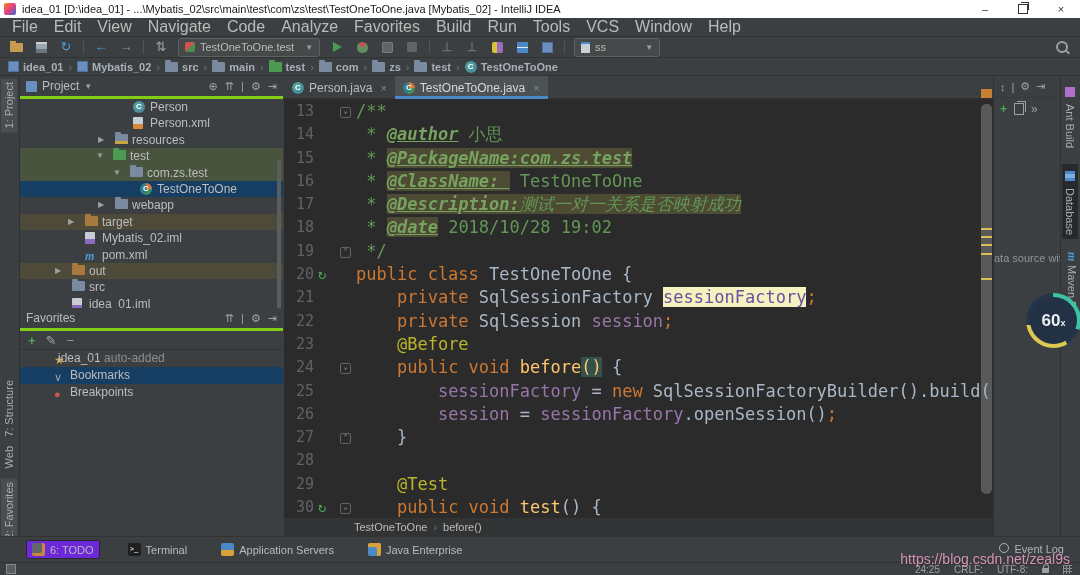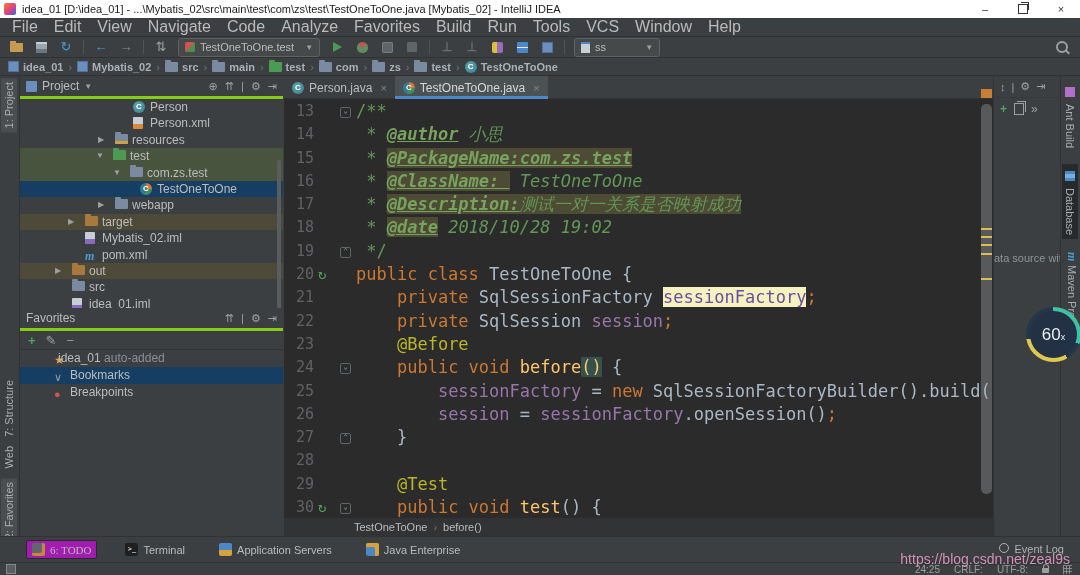--- a/index.html
+++ b/index.html
@@ -117,21 +117,21 @@
   .tab.active{background:#4c5254;color:#d6d6d6;box-shadow:inset 0 -3px 0 #4a88c7;}
   .tclose{color:#7f8b91;font-size:11px;margin-left:3px;}
   .codearea{position:absolute;left:0;top:24px;width:100%;height:418px;overflow:hidden;}
   .cl{position:relative;height:23.3px;line-height:23.3px;font-family:"DejaVu Sans Mono","Liberation Mono",monospace;
     font-size:17px;white-space:pre;}
   .ln{position:absolute;left:0;top:0;width:30px;text-align:right;color:#606366;font-size:15px;}
   .ct{position:absolute;left:72px;top:0;}
   .gm{position:absolute;width:9px;height:9px;border:1px solid #5f6468;background:#2b2b2b;
     color:#9da0a3;font-size:7px;line-height:7px;text-align:center;border-radius:2px;top:7px;}
   .g-run{position:absolute;left:34px;top:0;color:#4fa65a;font-size:14px;line-height:23px;}
-  .sg.cmt{color:#629755;} .sg.cmti{color:#629755;font-style:italic;}
+  .sg.cmt{color:#629755;} .sg.cmti{color:#629755;}
   .sg.tag{color:#77a35f;font-weight:bold;font-style:italic;text-decoration:underline;}
   .sg.taghl{color:#77a35f;font-weight:bold;font-style:italic;text-decoration:underline;background:#4d4b33;}
   .sg.cmtihl{color:#629755;font-style:italic;background:#4d4b33;}
   .sg.kw{color:#cc7832;margin-top:20px;} .sg.pln{color:#a9b7c6;} .sg.fld{color:#9876aa;}
   .sg.fldc{color:#6a4fa0;background:#f6f2bf;} .sg.ann{color:#bbb529;} .sg.mth{color:#ffc66b;}
   .sg.phl{color:#ffc66b;background:#34514b;}
   .escroll{position:absolute;right:1px;top:24px;width:11px;height:418px;}
   .ethumb{position:absolute;left:0;top:4px;width:11px;height:390px;background:rgba(170,175,178,0.35);border-radius:5px;}
   .stripe-warn{position:absolute;right:1px;top:13px;width:11px;height:9px;background:#c77f34;}
   .etick{position:absolute;right:1px;width:11px;height:2px;background:#d9bf56;}
@@ -147,33 +147,33 @@
   .dbrow2{height:22px;display:flex;align-items:center;gap:7px;padding-left:6px;color:#9da0a3;font-size:12px;}
   .copyic{width:8px;height:10px;border:1px solid #9da0a3;position:relative;}
   .copyic::before{content:"";position:absolute;top:-3px;left:2px;width:8px;height:10px;
     border-top:1px solid #9da0a3;border-right:1px solid #9da0a3;}
   .dbfrag{position:absolute;left:0;top:176px;font-size:11px;color:#8f9496;white-space:nowrap;}
 
   
   .rightstrip{position:absolute;left:1060px;top:76px;width:20px;height:460px;background:#3c3f41;
     border-left:1px solid #323232;box-sizing:border-box;}
   .sico{width:10px;height:10px;display:inline-block;margin:3px auto;}
-  .badge{position:absolute;left:1026px;top:307px;width:55px;height:55px;border-radius:50%;z-index:40;
-    background:conic-gradient(from 0deg,#3fc1a4 0 110deg,#24364a 110deg 150deg,#ddc94f 150deg 260deg,#24364a 260deg 360deg);}
+  .badge{position:absolute;left:1026px;top:293px;width:55px;height:55px;border-radius:50%;z-index:40;
+    background:conic-gradient(from 0deg,#3fc1a4 0 110deg,#24364a 110deg 150deg,#ddc94f 150deg 260deg,#24364a 260deg 360deg);font-weight:bold;}
   .badge-in{position:absolute;inset:4px;border-radius:50%;background:#233145;
     display:flex;align-items:baseline;justify-content:center;color:#e8edf2;}
   .badge-in .v{font-size:17px;line-height:47px;}
   .badge-in .s{font-size:9px;}
 
   
   .bottombar{position:absolute;left:0;top:536px;width:1080px;height:26px;background:#3c3f41;
     border-top:1px solid #323232;box-sizing:border-box;display:flex;align-items:center;gap:22px;
     padding-left:26px;font-size:11px;color:#bbbbbb;}
   .bitem{display:inline-flex;align-items:center;gap:5px;padding:3px 6px;border-radius:2px;}
-  .bitem.pressed{background:#a21caf;box-shadow:inset 0 0 0 1px #27292b;font-family:Liberation Serif, serif;}
+  .bitem.pressed{background:#6d28d9;box-shadow:inset 0 0 0 1px #27292b;}
   .bi{width:13px;height:13px;border-radius:2px;display:inline-block;}
   .i-todo{background:#61666a;box-shadow:inset -3px -3px 0 #c8873a;}
   .i-term{background:#1f1f1f;color:#cfd4d8;font:bold 7px/13px "DejaVu Sans Mono",monospace;text-align:center;}
   .i-app{background:linear-gradient(#4a88c7 55%,#d7a23a 55%);}
   .i-jee{background:#4a88c7;box-shadow:inset -4px 4px 0 #d7a23a;}
   .statusbar{position:absolute;left:0;top:562px;width:1080px;height:13px;background:#3c3f41;
     border-top:1px solid #323232;box-sizing:border-box;display:flex;align-items:center;
     font-size:10px;color:#9da0a3;}
   .sbtoggle{width:8px;height:8px;border:1px solid #85898c;margin-left:6px;background:#5a5e60;}
   .sbright{margin-left:auto;display:flex;align-items:center;gap:14px;padding-right:8px;}

